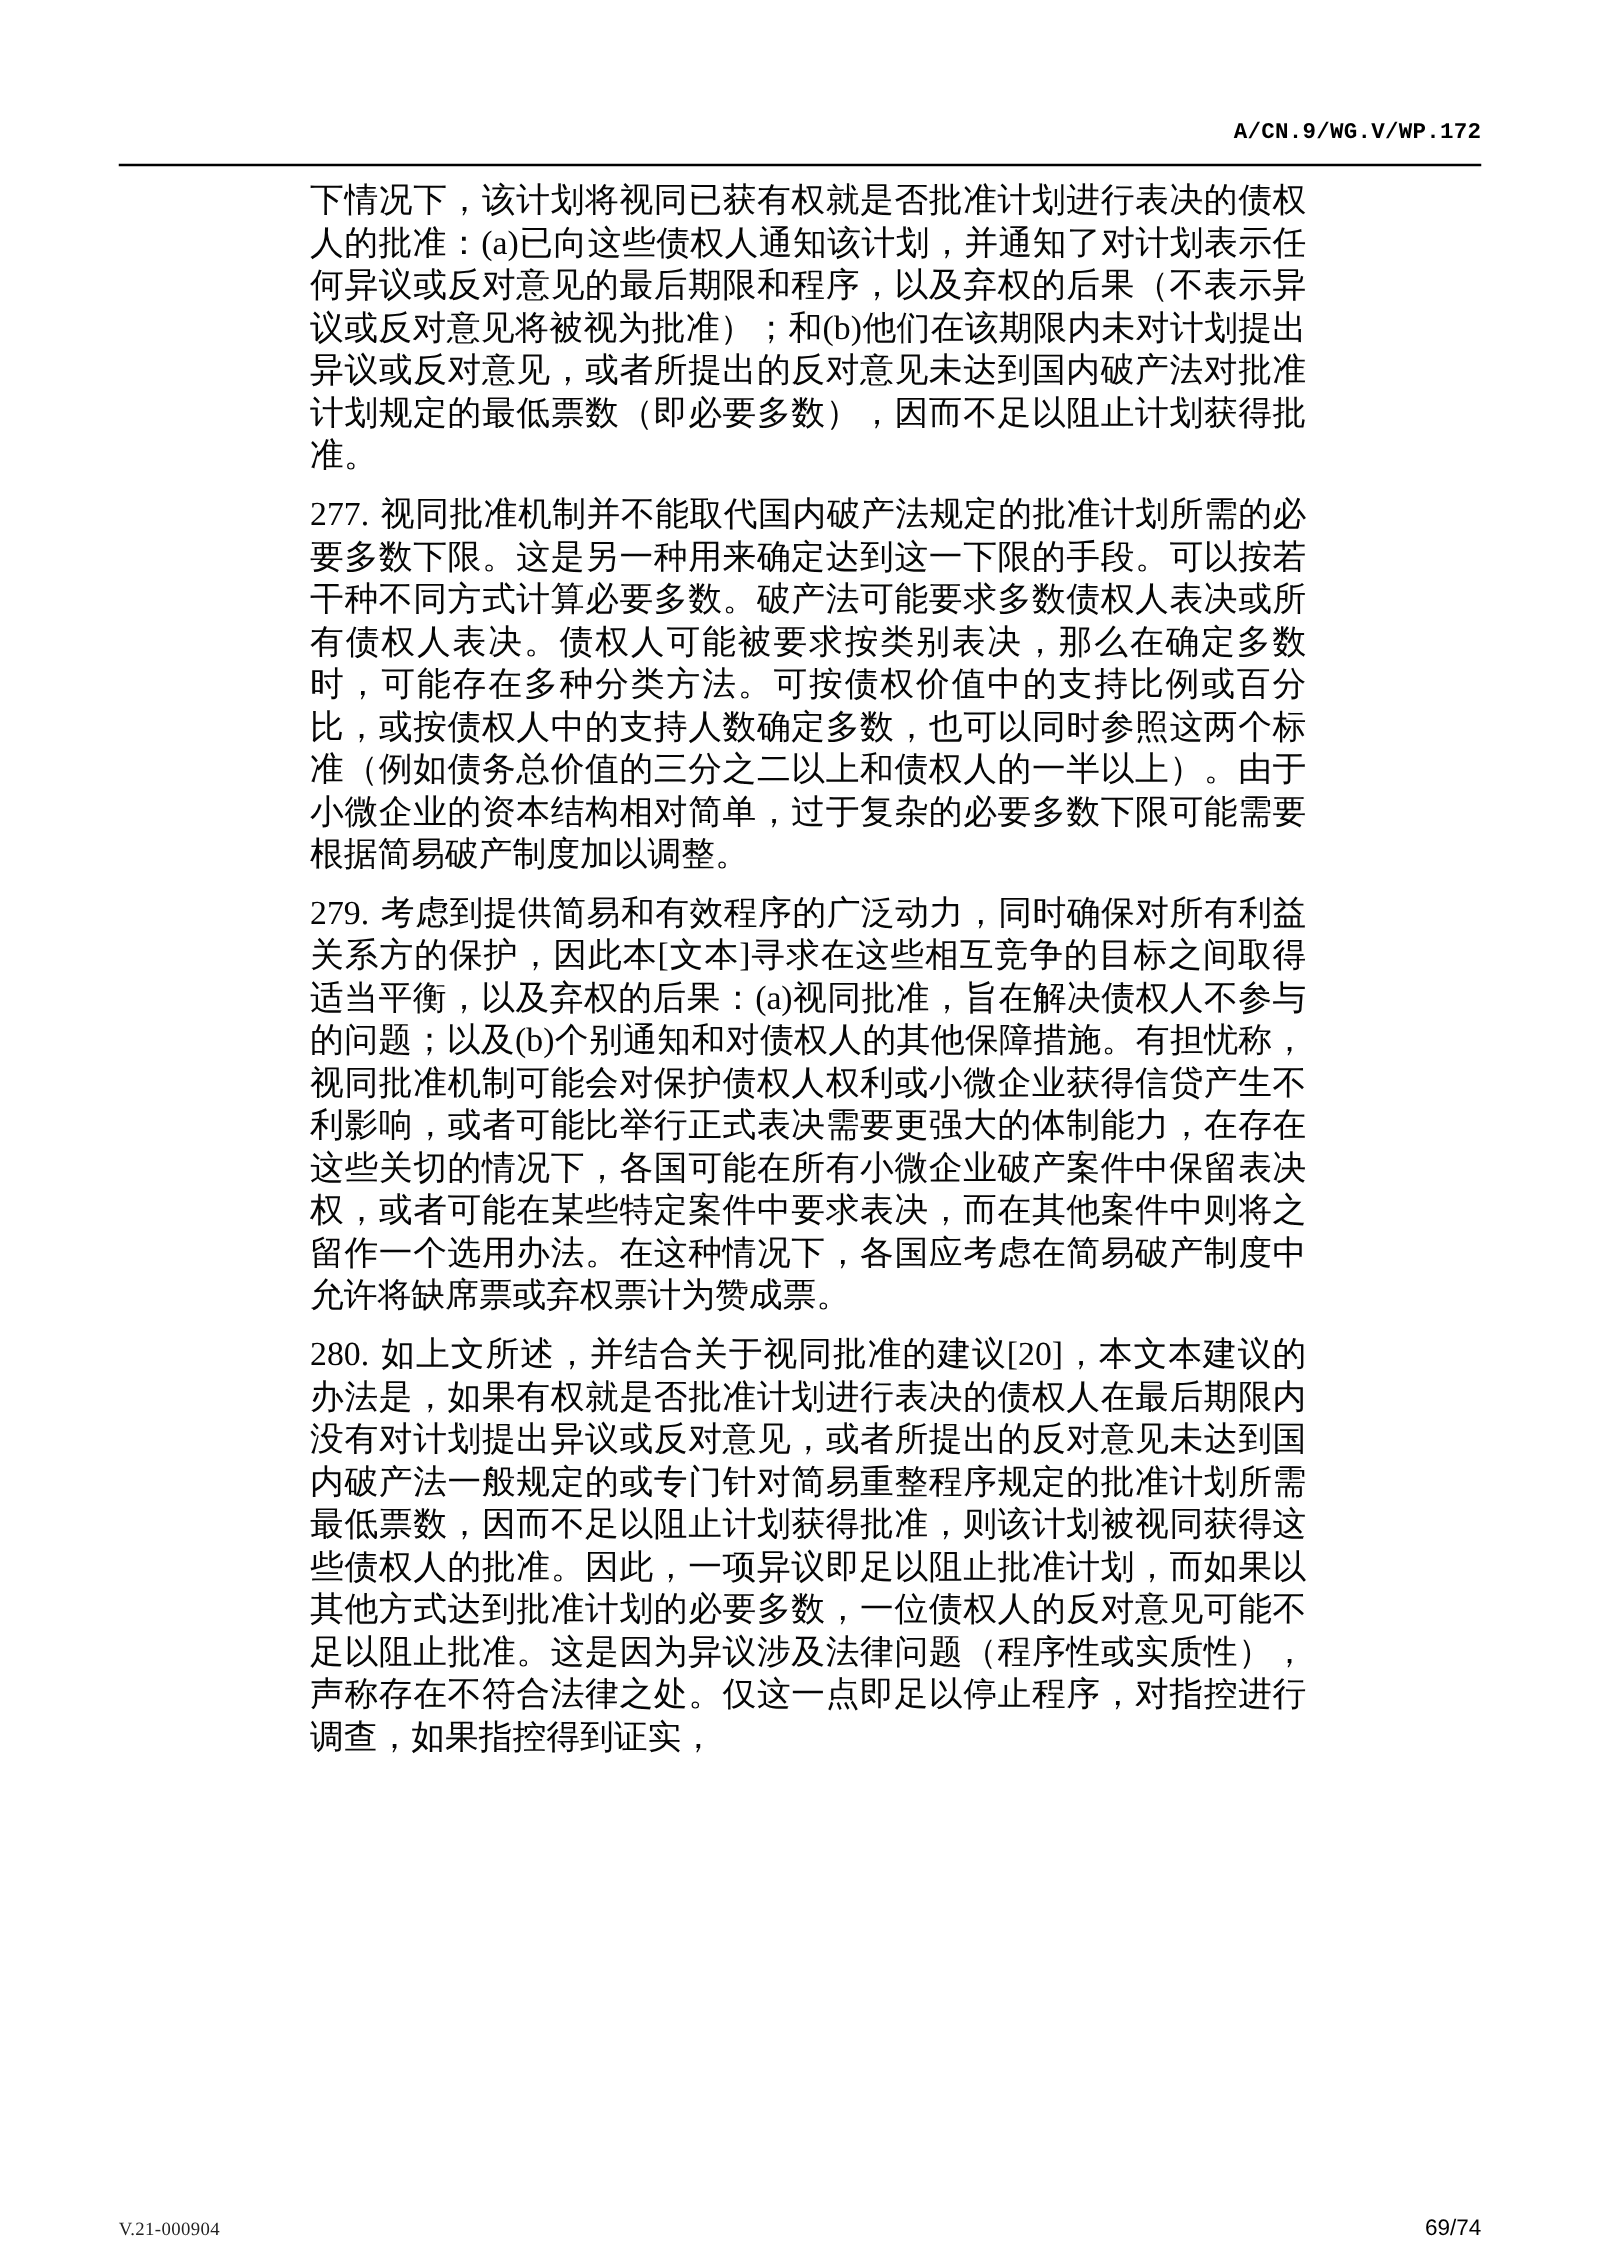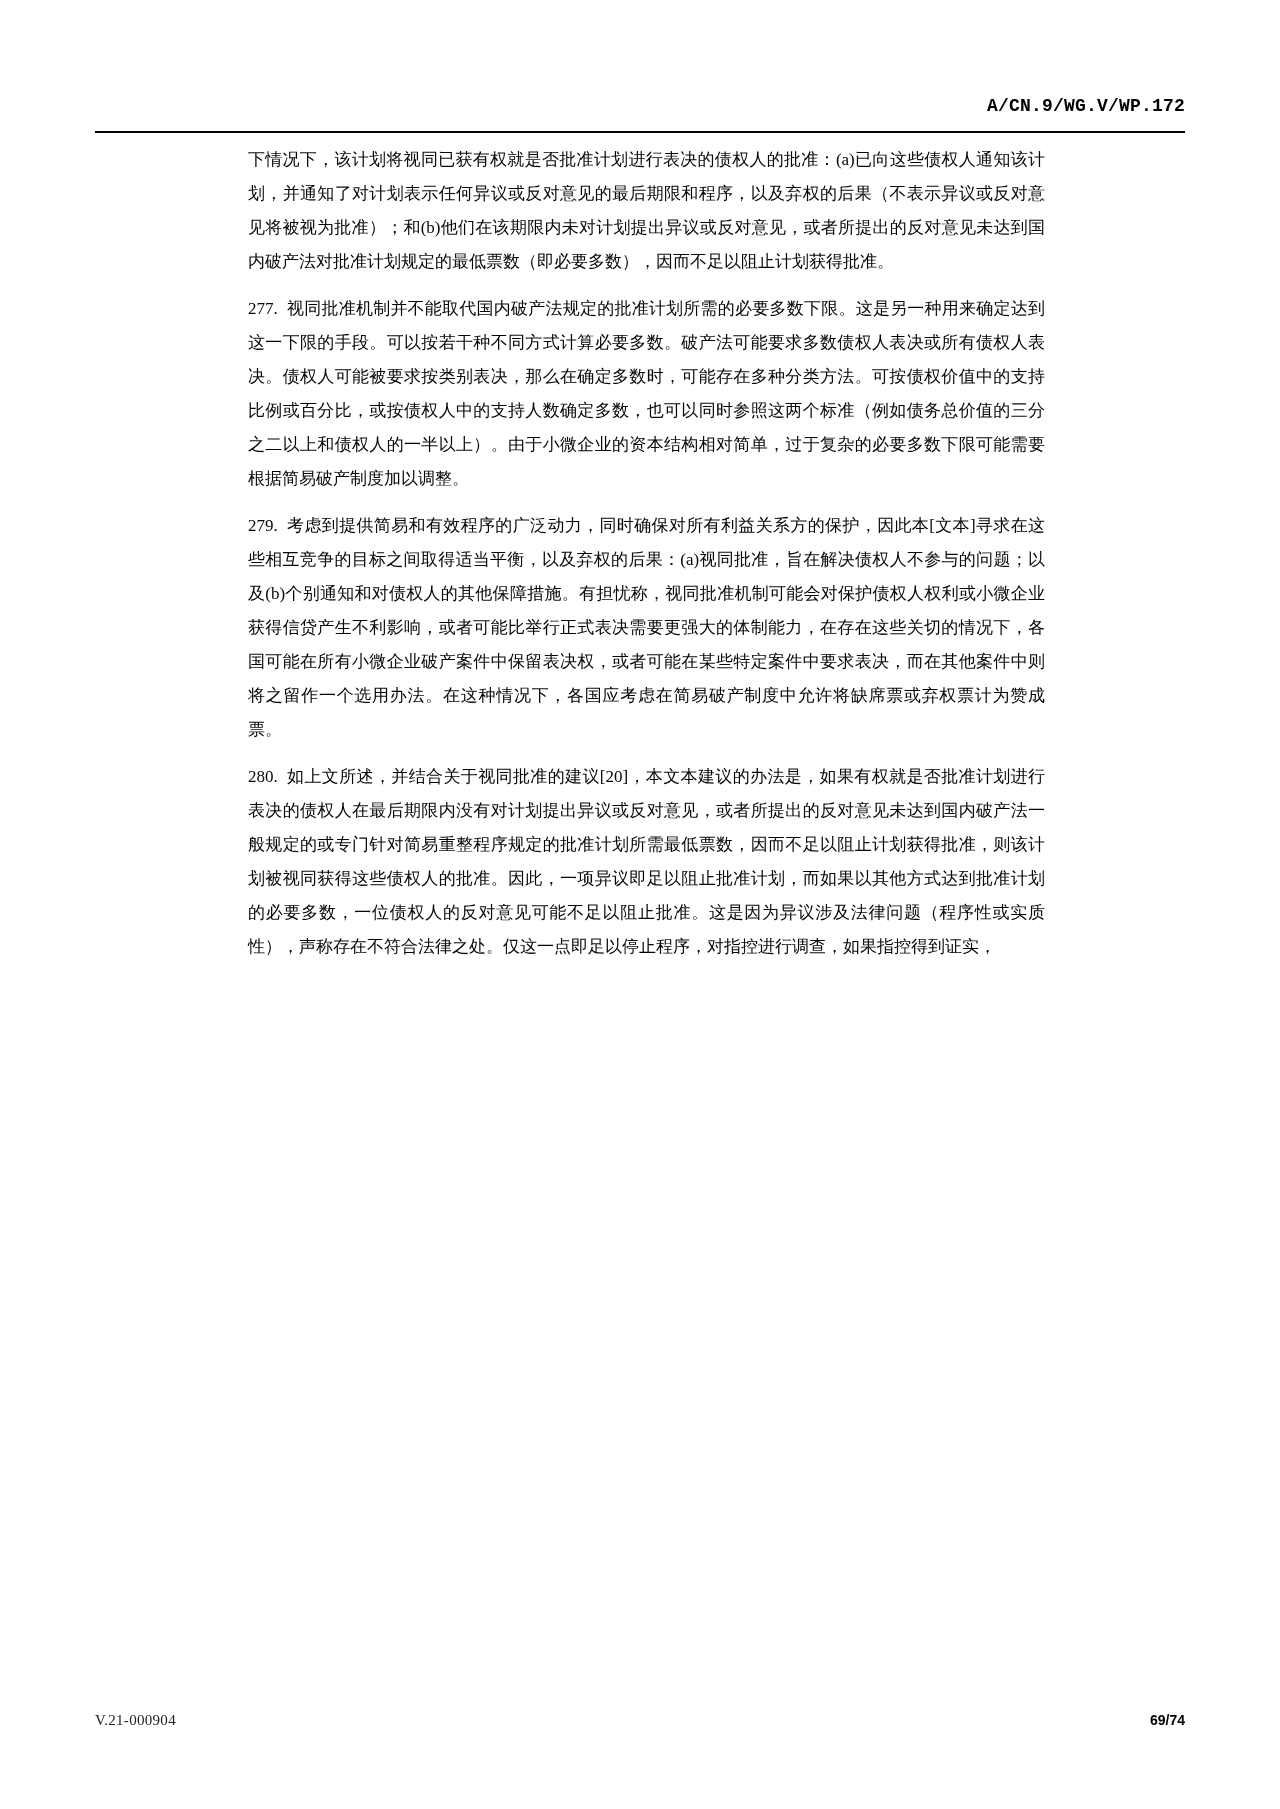--- a/index.html
+++ b/index.html
@@ -34,53 +34,53 @@
     border-bottom: 2px solid #000;
   }
   .content {
     position: absolute;
     top: 143px;
     left: 248px;
     width: 797px;
   }
   .para {
     margin: 0 0 13px 0;
-    font-size: 17px;
+    font-size: 27px;
     line-height: 34px;
     text-align: justify;
     color: #060606;
   }
   .pnum { margin-right: 9px; }
   .subheading {
     margin: 37px 0 25px 0;
     font-size: 23px;
     line-height: 34px;
     font-weight: normal;
     font-style: italic;
     color: #060606;
   }
   .footer {
     position: absolute;
-    top: 1712px;
+    top: 1772px;
     left: 95px;
     width: 1090px;
     display: flex;
     justify-content: space-between;
     align-items: baseline;
   }
   .job-number {
     font-family: "Liberation Serif", "DejaVu Serif", serif;
     font-size: 15px;
     color: #222;
     letter-spacing: 0.3px;
   }
   .page-number {
     font-family: "Liberation Sans", "DejaVu Sans", sans-serif;
-    font-weight: bold;
-    font-size: 14px;
+    font-weight: normal;
+    font-size: 18px;
     color: #000;
   }
 </style>
 </head>
 <body>
 
 <div class="page">
 
   <div class="doc-symbol">A/CN.9/WG.V/WP.172</div>
 

